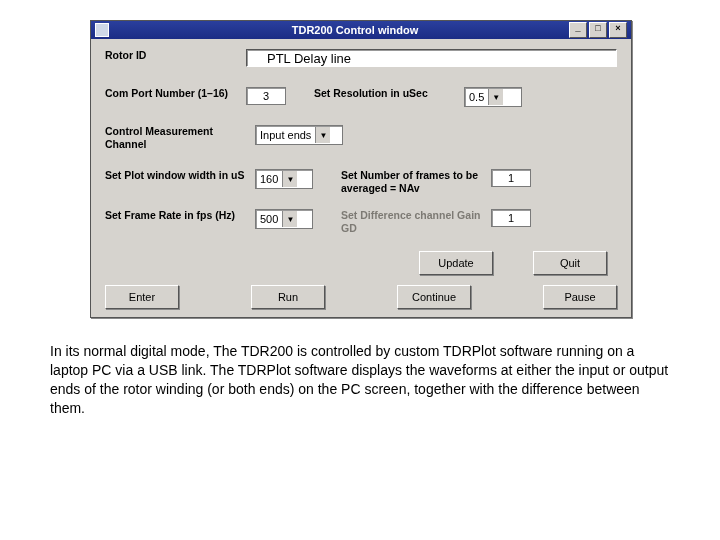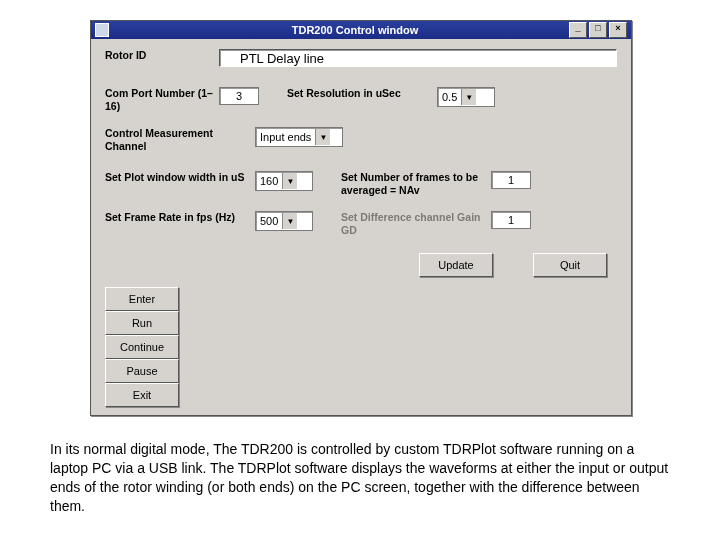--- a/index.html
+++ b/index.html
@@ -53,21 +53,21 @@
   .client {
     padding: 10px 14px 8px 14px;
     box-sizing: border-box;
   }
   .row {
     display:flex; align-items:flex-start; margin-bottom:14px;
     min-height: 24px;
   }
   .lbl {
     font-weight:bold; font-size:10.5px; color:#000;
-    width: 114px; line-height:13px;
+    width: 141px; line-height:13px;
     flex-shrink: 0;
   }
   .field-text {
     flex: 1;
     height:18px;
     background:#fff;
     border:1px solid #7a7a7a;
     border-top-color:#555; border-left-color:#555;
     border-right-color:#fff; border-bottom-color:#fff;
     box-shadow: inset 1px 1px 0 #999;
@@ -121,21 +121,20 @@
     cursor:pointer;
     width:72px;
   }
   .btnrow {
     display:flex; justify-content:flex-end; gap:40px;
     margin: 16px 10px 10px 0;
   }
   .btnrow2 {
     display:flex; justify-content:space-between;
     margin: 4px 0 0 0;
-    flex-direction: column;
   }
   .caption {
     margin: 18px 50px 0 50px;
     font-size: 14px;
     line-height: 1.35;
     color:#000;
     font-family: Arial, sans-serif;
   }
 </style>
 </head>
@@ -200,20 +199,19 @@
       <div class="btnrow">
         <div class="btn">Update</div>
         <div class="btn">Quit</div>
       </div>
 
       <div class="btnrow2">
         <div class="btn">Enter</div>
         <div class="btn">Run</div>
         <div class="btn">Continue</div>
         <div class="btn">Pause</div>
-        <div class="btn">Exit</div>
       </div>
 
     </div>
   </div>
 </div>
 
 <div class="caption">In its normal digital mode, The TDR200 is controlled by custom TDRPlot software running on a laptop PC via a USB link. The TDRPlot software displays the waveforms at either the input or output ends of the rotor winding (or both ends) on the PC screen, together with the difference between them.</div>
 
 </body></html>

